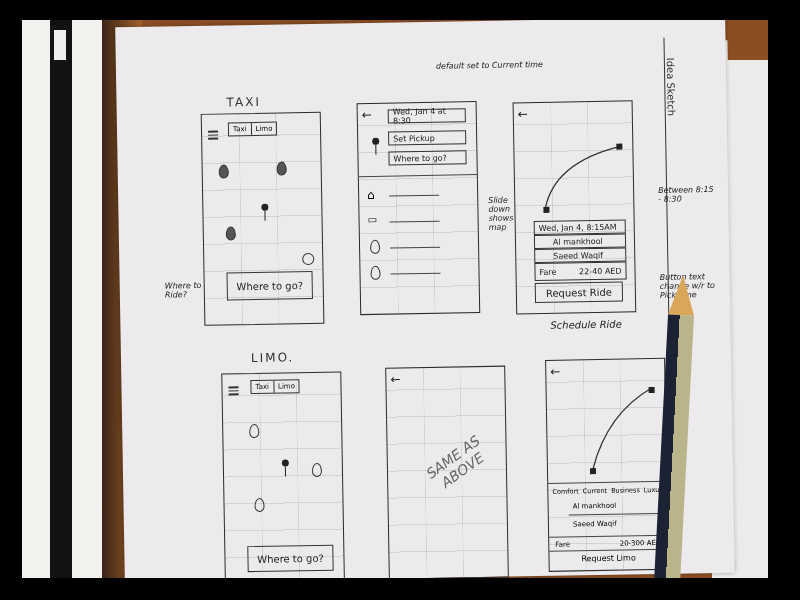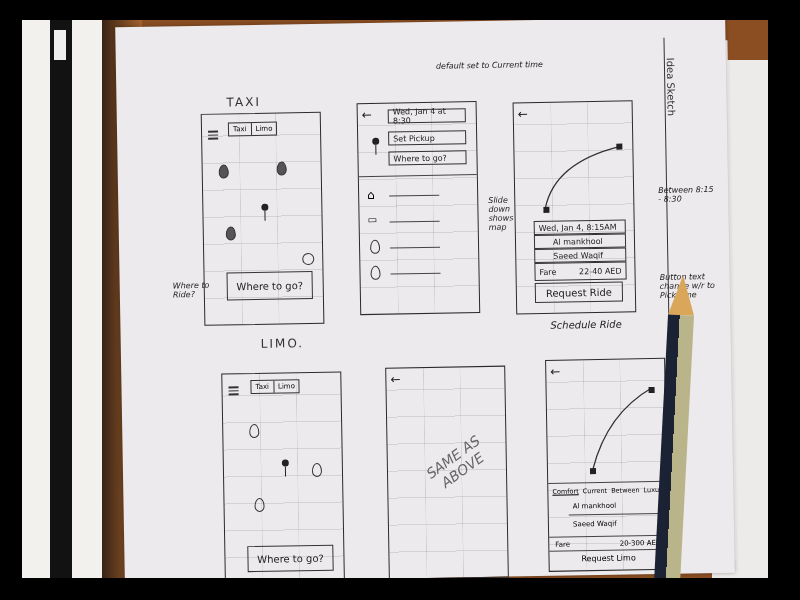--- a/index.html
+++ b/index.html
@@ -63,21 +63,21 @@
         <span>Taxi</span>
         <span>Limo</span>
       </div>
       <div class="pin filled" style="left:16px;top:50px;"></div>
       <div class="pin filled" style="left:74px;top:48px;"></div>
       <div class="loc" style="left:58px;top:90px;"></div>
       <div class="pin filled" style="left:22px;top:112px;"></div>
       <div style="position:absolute;left:98px;top:140px;width:10px;height:10px;border:1.4px solid #333;border-radius:50%;"></div>
       <div class="btn" style="left:22px;top:158px;width:84px;height:26px;">Where to go?</div>
     </div>
-    <div class="note" style="left:45px;top:255px;width:40px;margin-left:8px;">Where to Ride?</div>
+    <div class="note" style="left:45px;top:255px;width:40px;">Where to Ride?</div>
 
     <div class="note" style="left:320px;top:40px;">default set to Current time</div>
     <div class="frame" style="left:240px;top:80px;width:118px;height:210px;">
       <div class="arrow-back" style="left:4px;top:4px;">←</div>
       <div class="field" style="left:30px;top:6px;width:72px;height:12px;">Wed, Jan 4 at 8:30</div>
       <div class="loc" style="left:14px;top:34px;"></div>
       <div class="field" style="left:30px;top:28px;width:72px;height:12px;">Set Pickup</div>
       <div class="field" style="left:30px;top:48px;width:72px;height:12px;">Where to go?</div>
       <div class="line" style="left:0;top:72px;width:118px;"></div>
       <div style="position:absolute;left:8px;top:84px;font-size:12px;">⌂</div>
@@ -104,21 +104,21 @@
       <div class="field" style="left:18px;top:160px;width:86px;height:16px;justify-content:space-between;padding-right:4px;width:82px;">
         <span>Fare</span>
         <span>22-40 AED</span>
       </div>
       <div class="btn" style="left:18px;top:180px;width:86px;height:18px;">Request Ride</div>
     </div>
     <div class="note" style="left:430px;top:300px;font-size:10px;">Schedule Ride</div>
     <div class="note" style="left:540px;top:168px;width:60px;">Between 8:15 - 8:30</div>
     <div class="note" style="left:540px;top:255px;width:70px;">Button text change w/r to Pick time</div>
 
-    <div class="title" style="left:130px;top:312px;margin-left:10px;">LIMO.</div>
+    <div class="title" style="left:130px;top:326px;">LIMO.</div>
     <div class="frame" style="left:100px;top:348px;width:118px;height:210px;">
       <div class="menu" style="left:6px;top:10px;">
           <i></i>
           <i></i>
           <i></i>
         </div>
       <div class="seg" style="left:28px;top:6px;">
         <span>Taxi</span>
         <span>Limo</span>
       </div>
@@ -136,23 +136,23 @@
 
     <div class="frame" style="left:424px;top:340px;width:118px;height:210px;">
       <div class="arrow-back" style="left:4px;top:4px;">←</div>
       <svg style="position:absolute;left:40px;top:24px;" width="70" height="90">
           <path d="M5 85 Q20 30 65 5" stroke="#333" fill="none" stroke-width="1.3"></path>
         </svg>
       <div class="dot-sq" style="left:42px;top:108px;"></div>
       <div class="dot-sq" style="left:102px;top:28px;"></div>
       <div class="line" style="left:0;top:122px;width:118px;"></div>
       <div style="position:absolute;left:4px;top:127px;display:flex;gap:4px;font-size:6.5px;">
-        <span style="text-decoration:underline;">Comfort</span>
+        <span style="">Comfort</span>
         <span>Current</span>
-        <span>Between</span>
+        <span>Business</span>
         <span>Luxury</span>
       </div>
       <div style="position:absolute;left:24px;top:142px;font-size:7px;">Al mankhool</div>
       <div class="line" style="left:20px;top:154px;width:90px;"></div>
       <div style="position:absolute;left:24px;top:160px;font-size:7px;">Saeed Waqif</div>
       <div class="line" style="left:0;top:176px;width:118px;"></div>
       <div style="position:absolute;left:6px;top:180px;width:106px;display:flex;justify-content:space-between;font-size:7px;">
         <span>Fare</span>
         <span>20-300 AED</span>
       </div>

